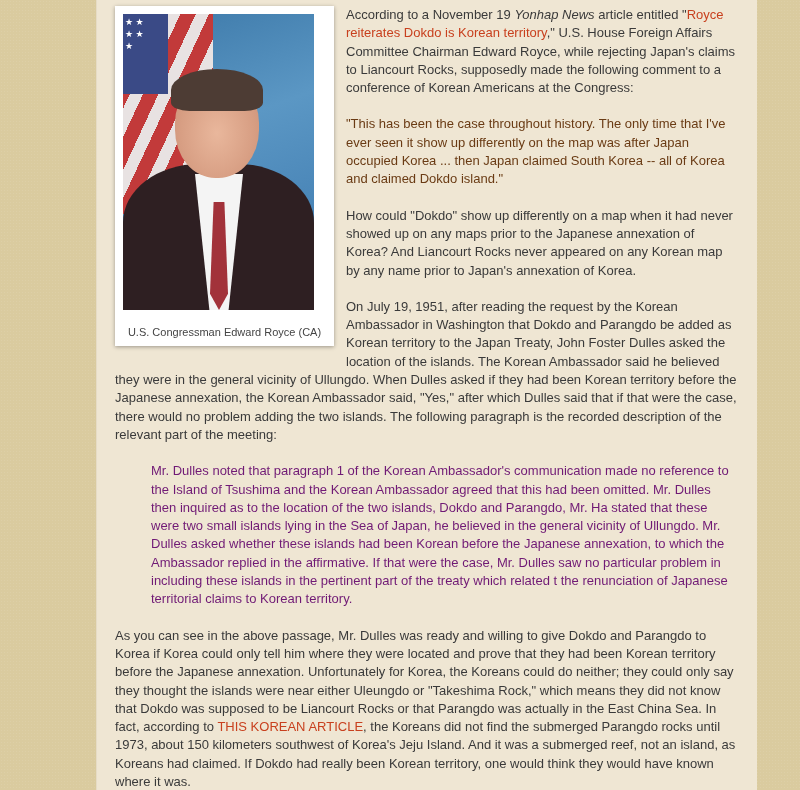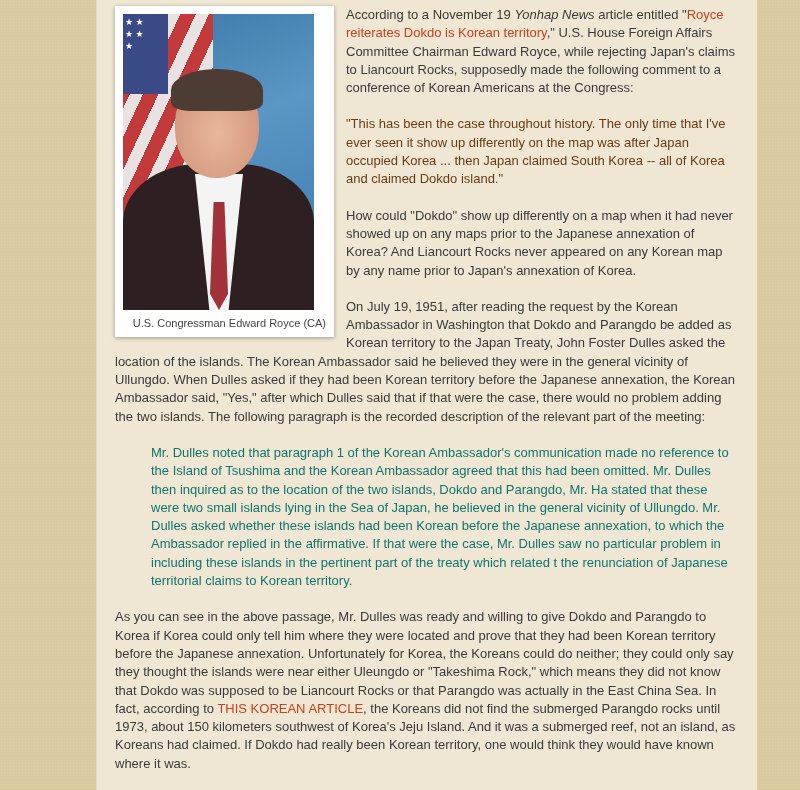--- a/index.html
+++ b/index.html
@@ -41,27 +41,27 @@
   .head {
     position: absolute; left: 52px; top: 64px; width: 84px; height: 100px;
     background: radial-gradient(ellipse at 50% 55%, #e9b79c 0%, #d89f84 60%, #c98e74 100%);
     border-radius: 45% 45% 48% 48%;
   }
   .hair { position: absolute; left: 48px; top: 55px; width: 92px; height: 42px; background: #4d3c34; border-radius: 50% 50% 20% 20%; }
   .suit { position: absolute; left: 0; top: 150px; width: 191px; height: 146px; background: #2e1f22; border-radius: 40% 40% 0 0; }
   .shirt { position: absolute; left: 72px; top: 160px; width: 48px; height: 136px; background: #f4f4f4; clip-path: polygon(0 0,100% 0,70% 100%,30% 100%); }
   .tie { position: absolute; left: 87px; top: 188px; width: 18px; height: 108px; background: #a2323a; clip-path: polygon(20% 0,80% 0,100% 85%,50% 100%,0 85%); }
   .caption {
-    text-align: right; font-size: 11px; color: #444; padding: 6px 0 7px 0; line-height: 14px;
+    text-align: center; font-size: 11px; color: #444; padding: 15px 0 7px 0; line-height: 14px;
   }
   p { margin: 0 0 18px 0; }
   a.link { color: #c8401e; text-decoration: none; }
   .quote { color: #6a3b14; }
   blockquote {
-    margin: 0 0 18px 36px; color: #0f766e; padding: 0;
+    margin: 0 0 18px 36px; color: #701a75; padding: 0;
   }
   em { font-style: italic; }
 </style>
 </head>
 <body>
 
 <div class="panel">
 
   <div class="figure">
     <div class="photo" title="Portrait of U.S. Congressman Edward Royce in front of an American flag">

